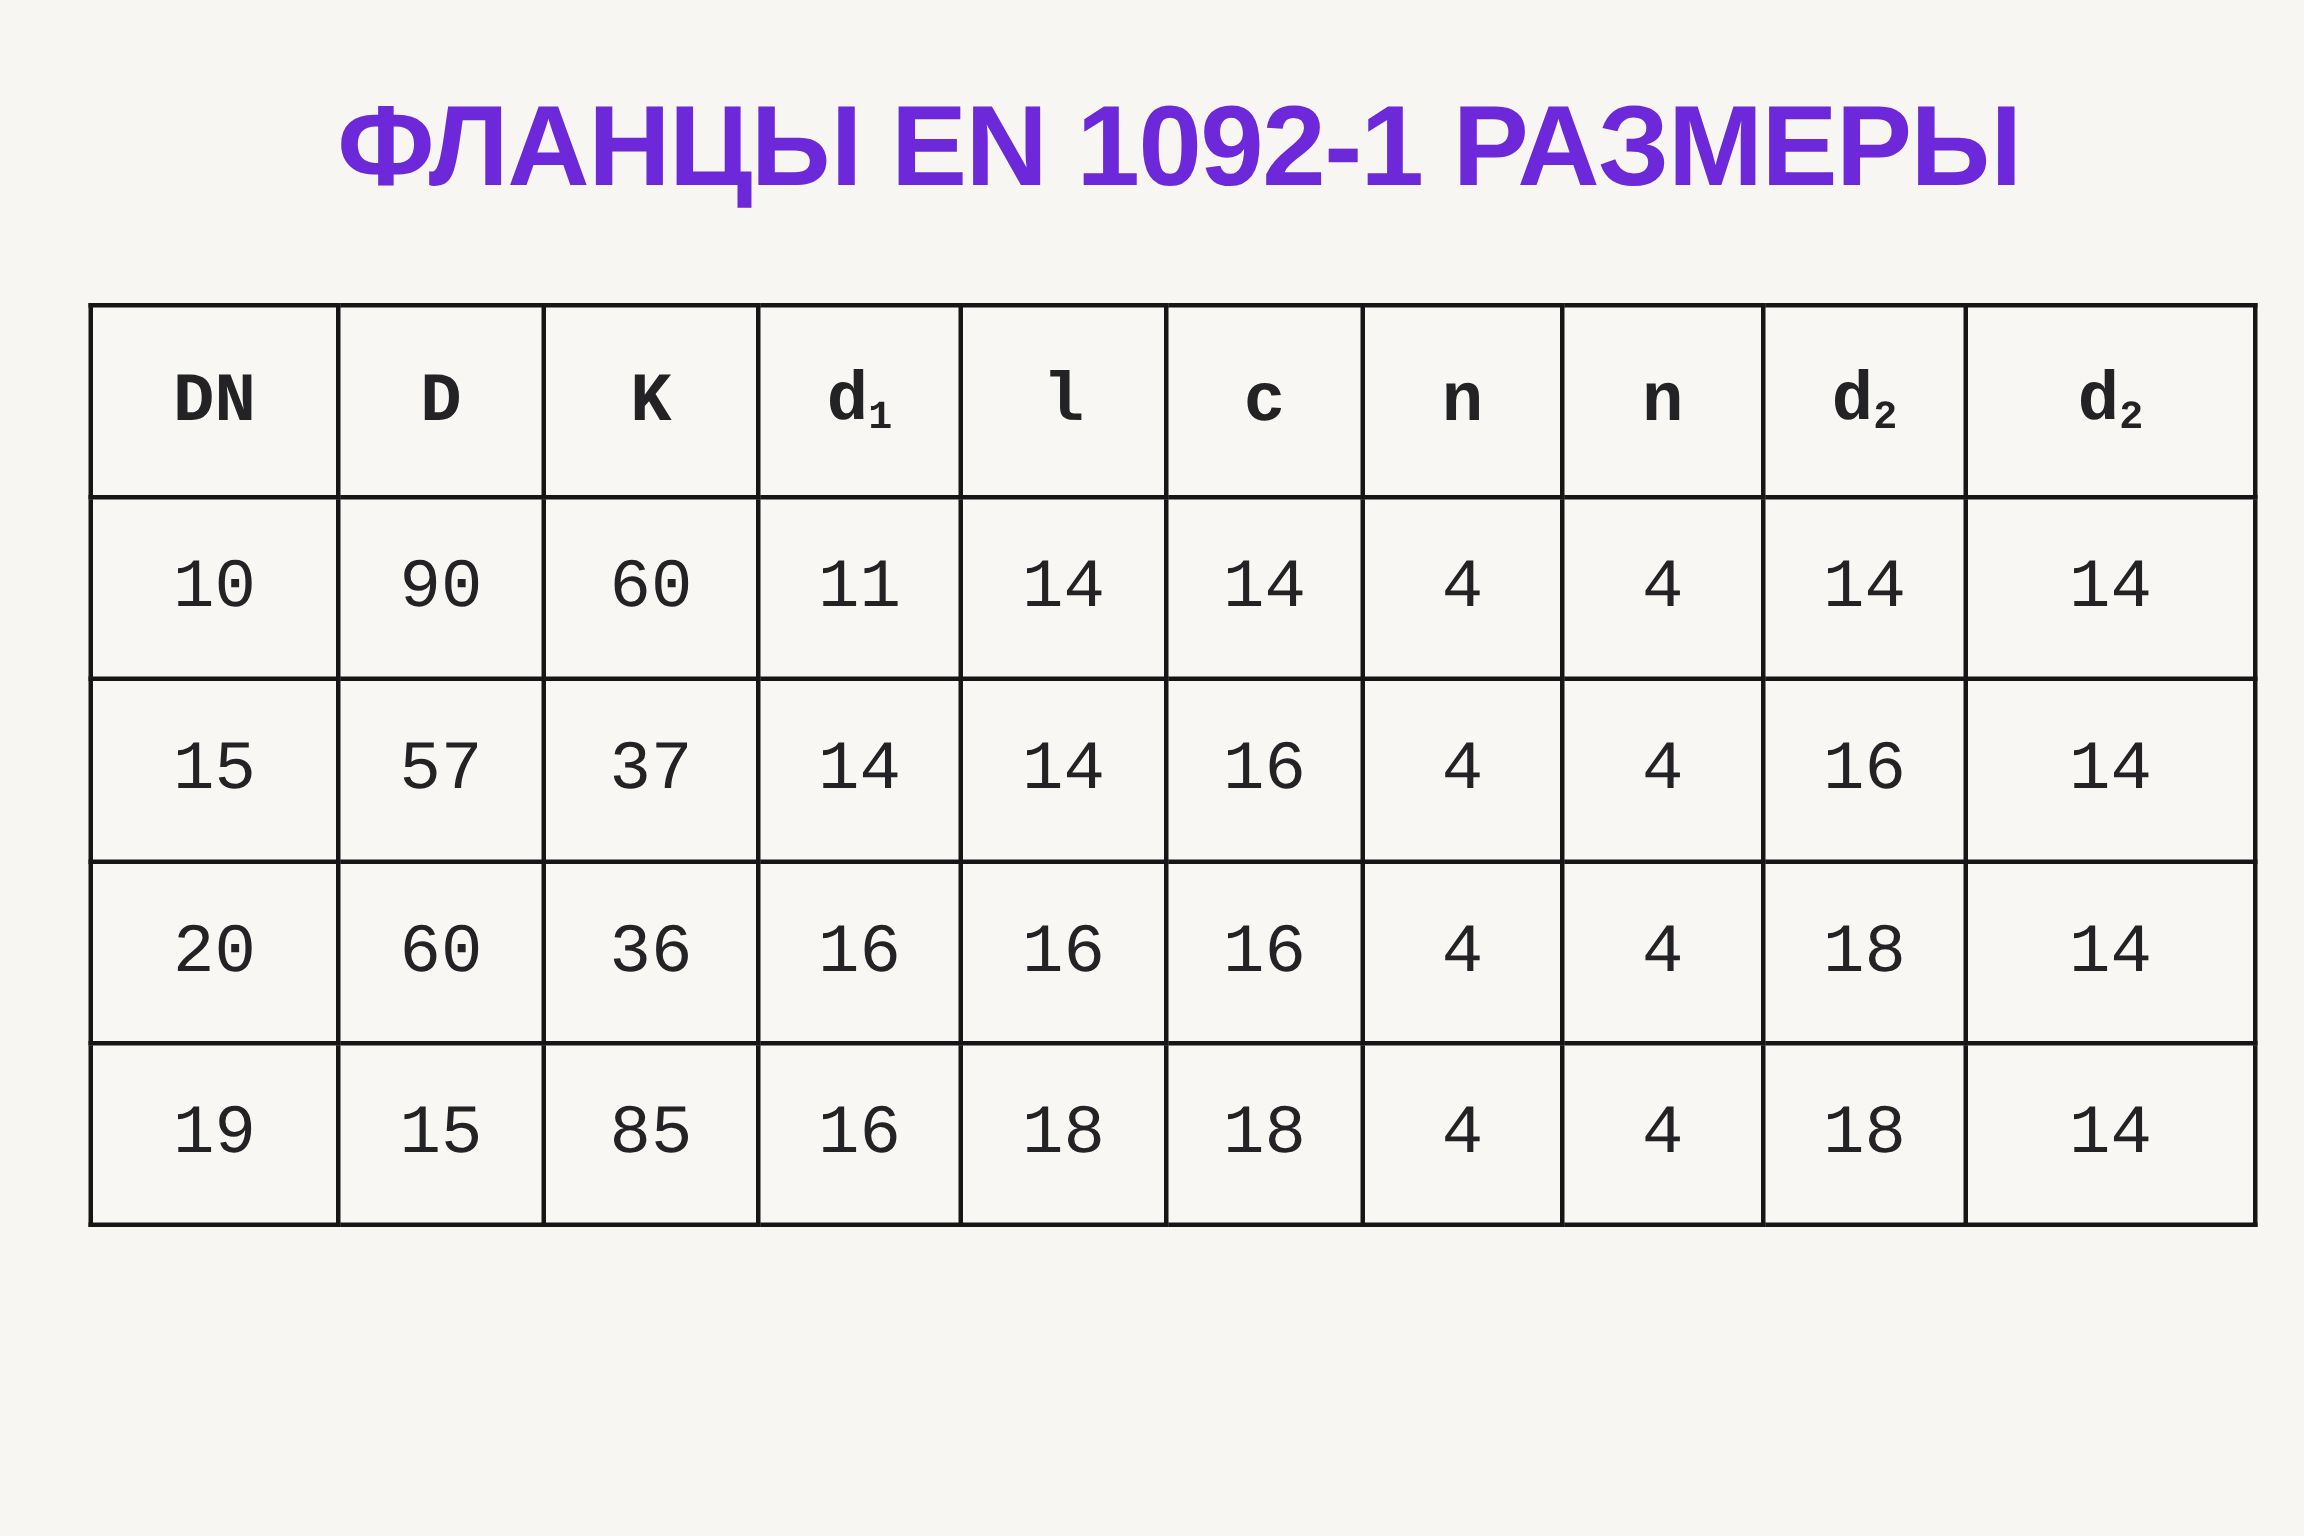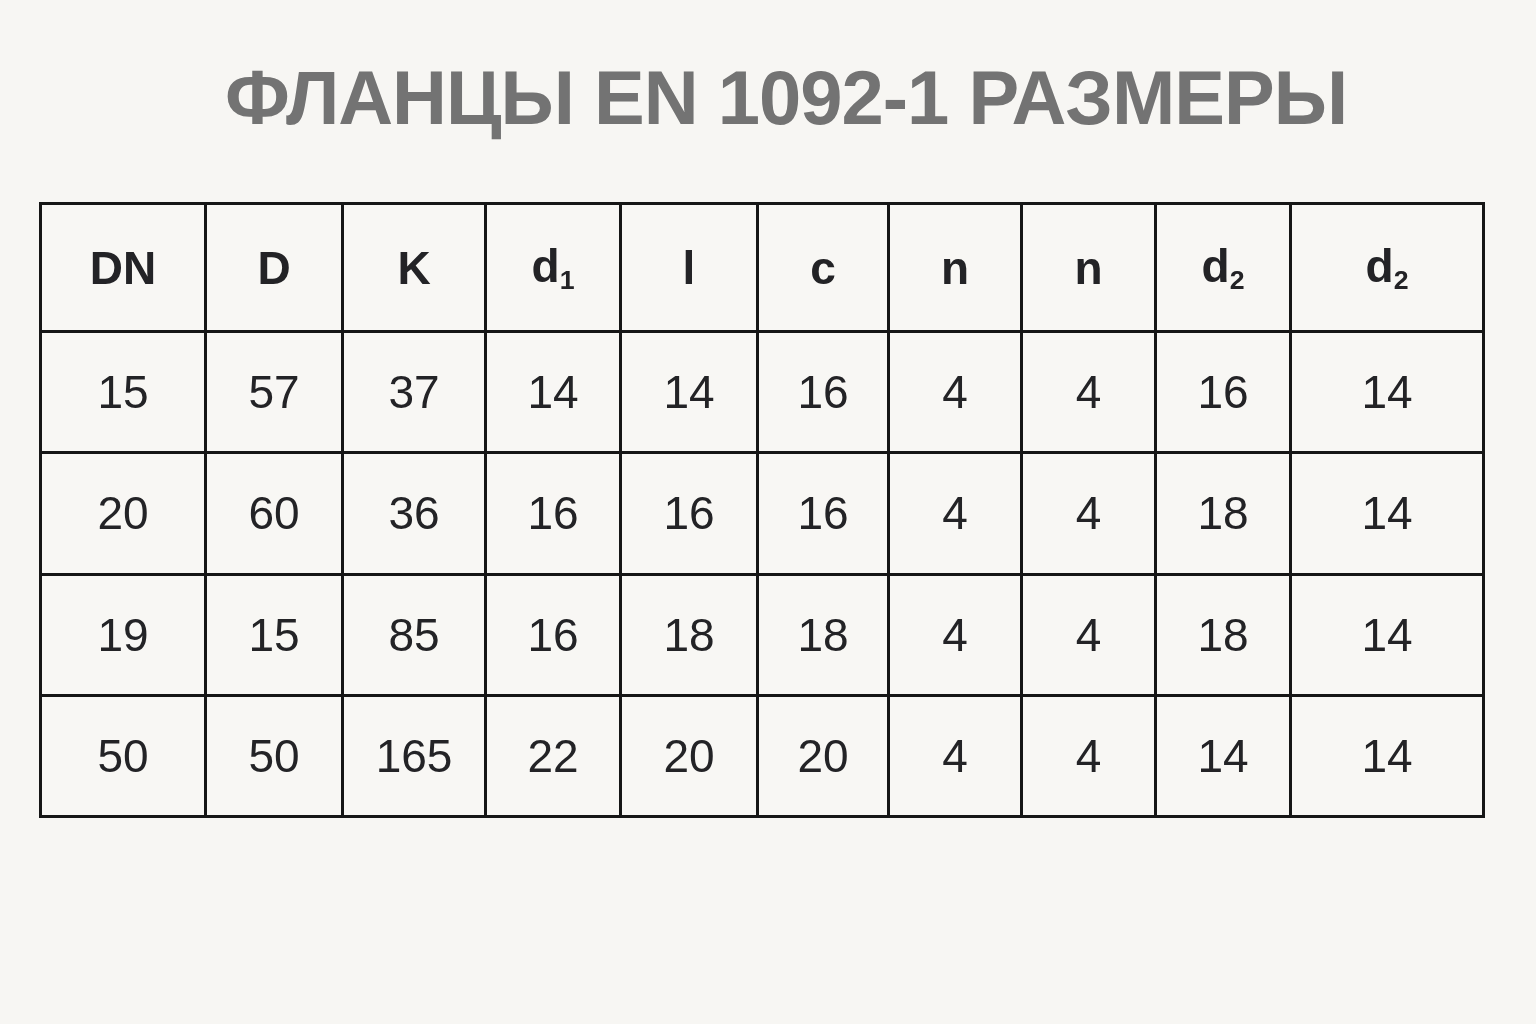--- a/index.html
+++ b/index.html
@@ -17,32 +17,33 @@
   .page-title {
     position: absolute;
     top: 56px;
     left: 0;
     width: 100%;
     text-align: center;
     font-size: 76px;
     line-height: 1.1;
     font-weight: 700;
     letter-spacing: -1px;
-    color: #737373;
+    color: #6d28d9;
     white-space: nowrap;
     padding-left: 36px;
   }
   table.flange-table {
     position: absolute;
-    left: 39px;
+    left: 59px;
     top: 202px;
     width: 1443px;
     height: 616px;
     border-collapse: collapse;
     table-layout: fixed;
+    font-family: Liberation Mono, monospace;
   }
   .flange-table th,
   .flange-table td {
     border: 3px solid #161616;
     text-align: center;
     vertical-align: middle;
     background: #f8f7f4;
     font-size: 46px;
     color: #232326;
   }
@@ -97,20 +98,32 @@
         <th><span>l</span></th>
         <th><span>c</span></th>
         <th><span>n</span></th>
         <th><span>n</span></th>
         <th><span>d</span><sub class="hdr-sub">2</sub></th>
         <th><span>d</span><sub class="hdr-sub">2</sub></th>
       </tr>
   </thead>
   <tbody>
       <tr>
+        <td>10</td>
+        <td>90</td>
+        <td>60</td>
+        <td>11</td>
+        <td>14</td>
+        <td>14</td>
+        <td>4</td>
+        <td>4</td>
+        <td>14</td>
+        <td>14</td>
+      </tr>
+      <tr>
         <td>15</td>
         <td>57</td>
         <td>37</td>
         <td>14</td>
         <td>14</td>
         <td>16</td>
         <td>4</td>
         <td>4</td>
         <td>16</td>
         <td>14</td>
@@ -132,26 +145,14 @@
         <td>15</td>
         <td>85</td>
         <td>16</td>
         <td>18</td>
         <td>18</td>
         <td>4</td>
         <td>4</td>
         <td>18</td>
         <td>14</td>
       </tr>
-      <tr>
-        <td>50</td>
-        <td>50</td>
-        <td>165</td>
-        <td>22</td>
-        <td>20</td>
-        <td>20</td>
-        <td>4</td>
-        <td>4</td>
-        <td>14</td>
-        <td>14</td>
-      </tr>
     </tbody>
 </table>
 
 </body></html>

